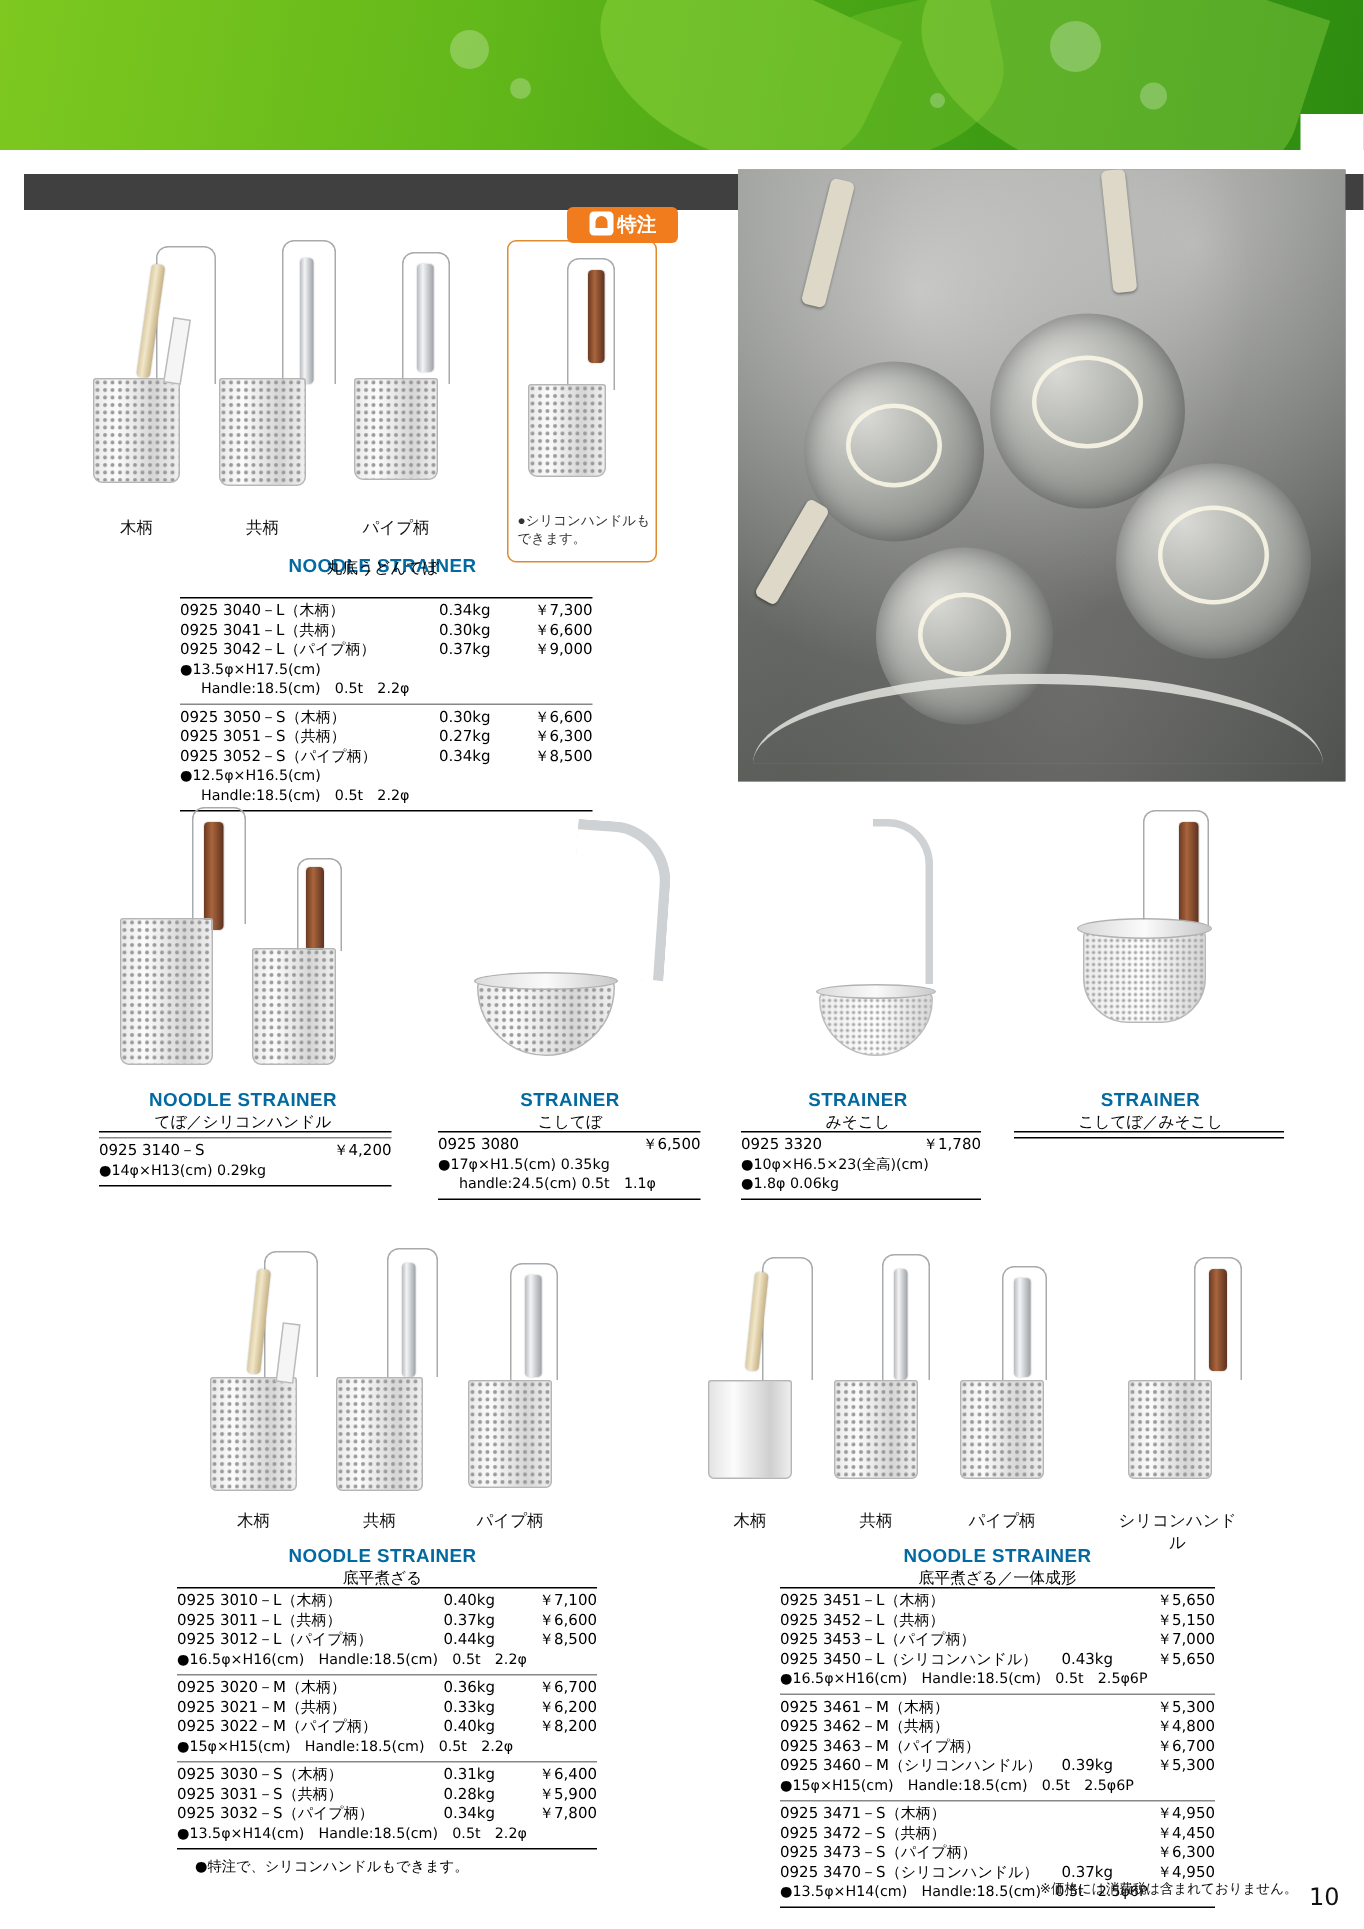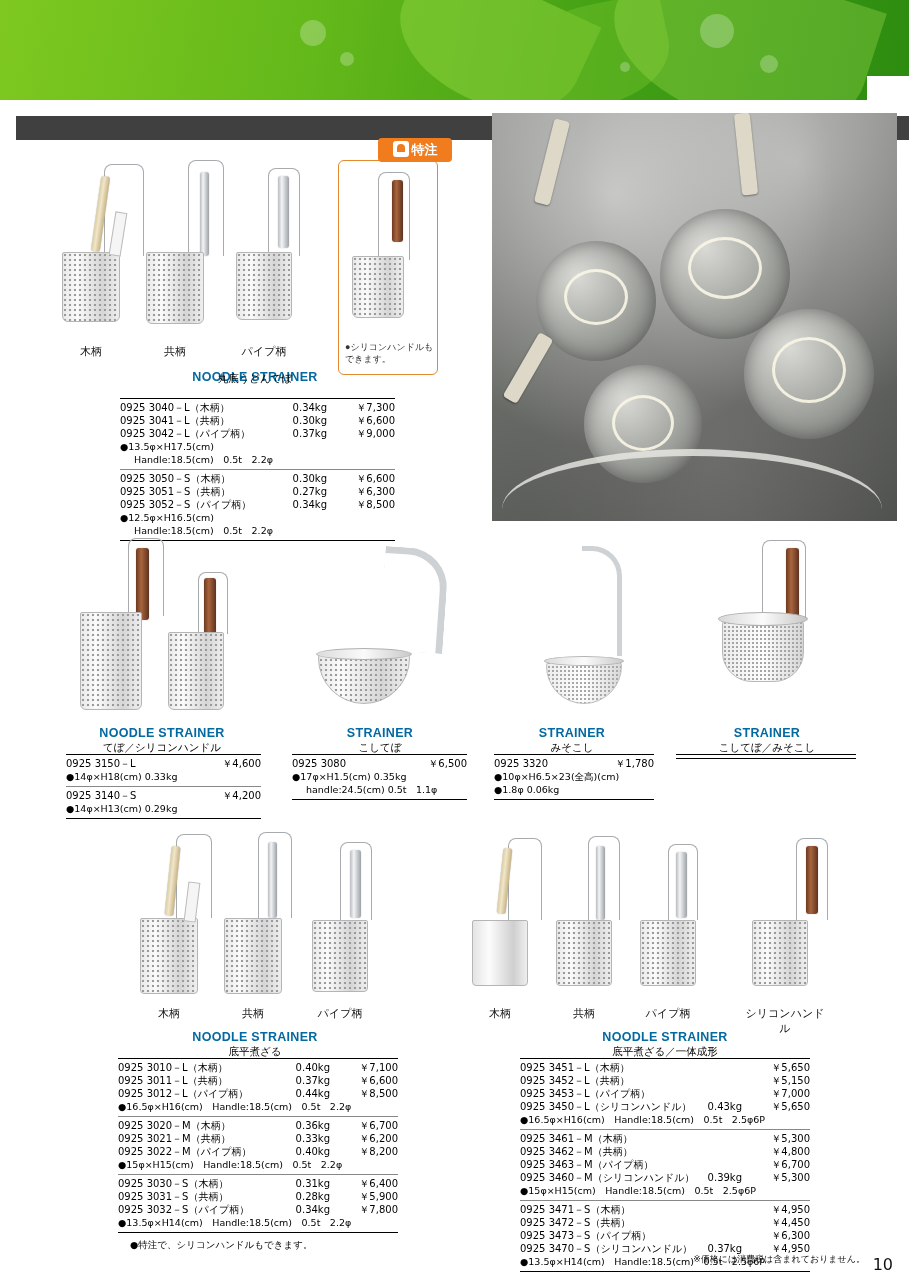--- a/index.html
+++ b/index.html
@@ -285,27 +285,20 @@
 </div>
 <div class="item">
   <div class="wire" style="left:198px;top:572px;width:30px;height:62px;"></div>
   <div class="hdl silicone" style="left:204px;top:578px;height:56px;width:12px;"></div>
   <div class="basket" style="left:168px;top:632px;width:56px;height:78px;border-radius:2px 2px 6px 6px;"></div>
 </div>
 <div class="sec-title" style="left:62px;top:726px;width:200px;">NOODLE STRAINER</div>
 <div class="sec-sub" style="left:62px;top:741px;width:200px;">てぼ／シリコンハンドル</div>
 <div class="spec" style="left:66px;top:754px;width:195px;">
   <div class="rule"></div>
-  <div style="padding-top:2px;">
-    <div class="row">
-        <span class="code">0925 3150－L</span>
-        <span class="price" style="margin-left:auto;">￥4,600</span>
-      </div>
-    <div class="dim">●14φ×H18(cm)  0.33kg</div>
-  </div>
   <div class="rule thin" style="margin-top:3px;"></div>
   <div style="padding-top:2px;">
     <div class="row">
         <span class="code">0925 3140－S</span>
         <span class="price" style="margin-left:auto;">￥4,200</span>
       </div>
     <div class="dim">●14φ×H13(cm)  0.29kg</div>
   </div>
   <div class="rule" style="margin-top:3px;"></div>
 </div>

